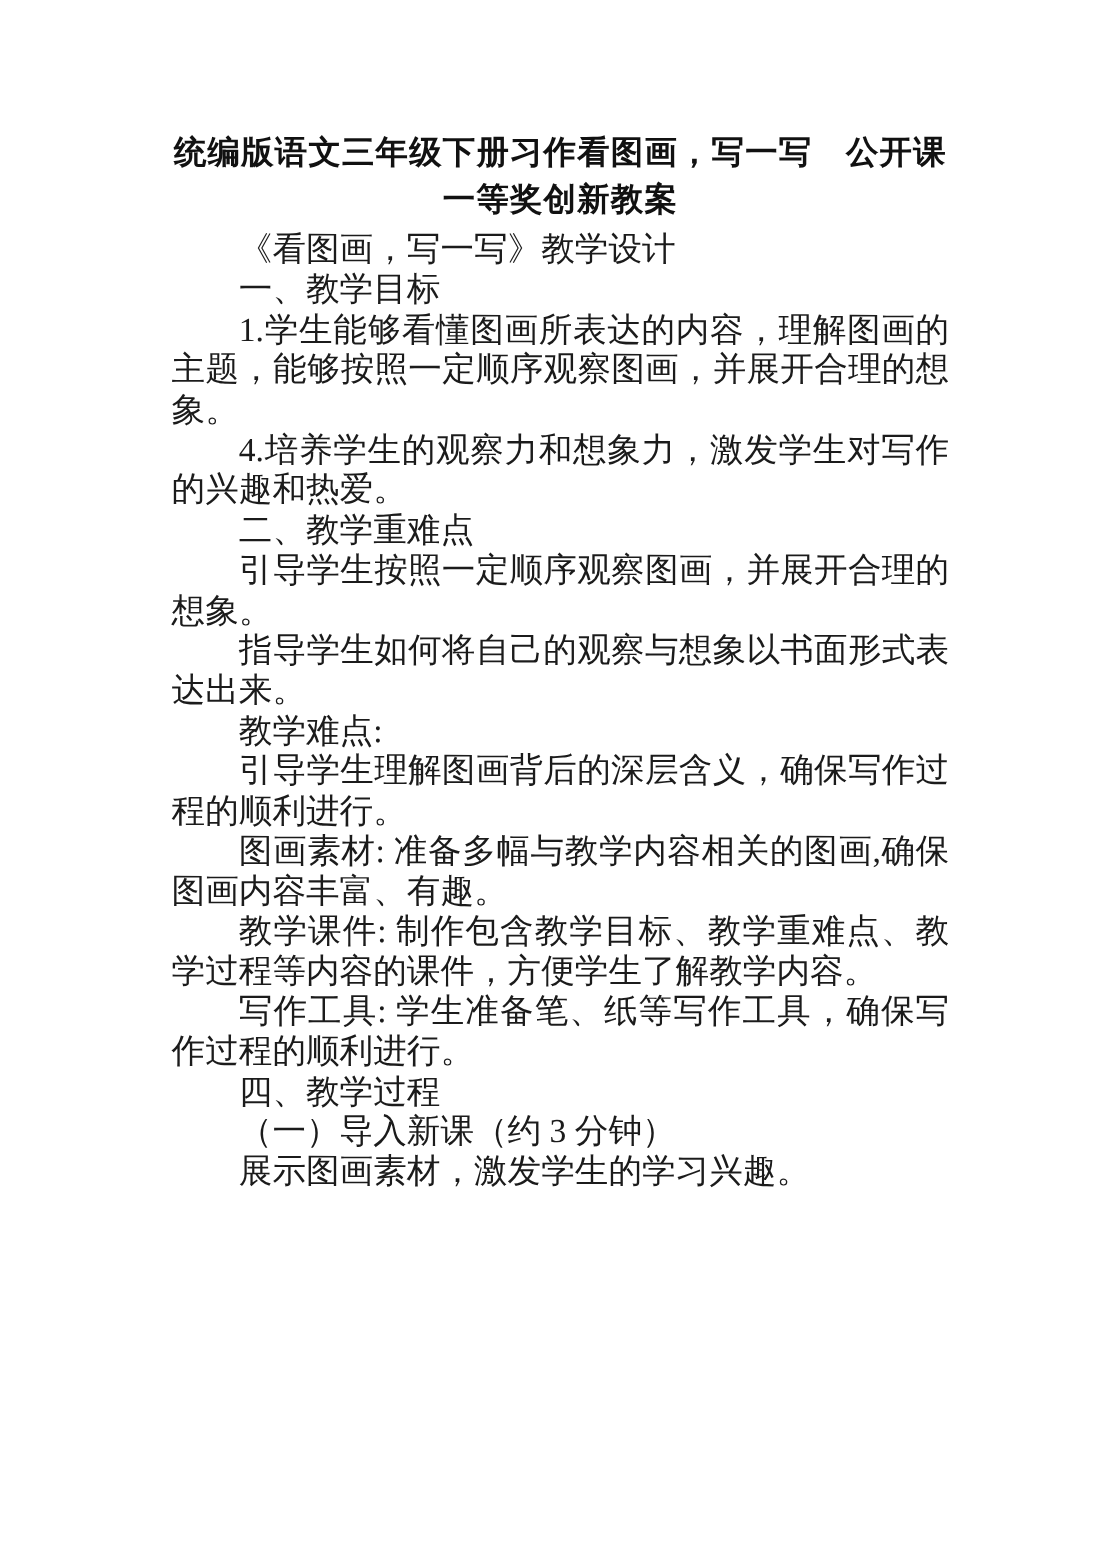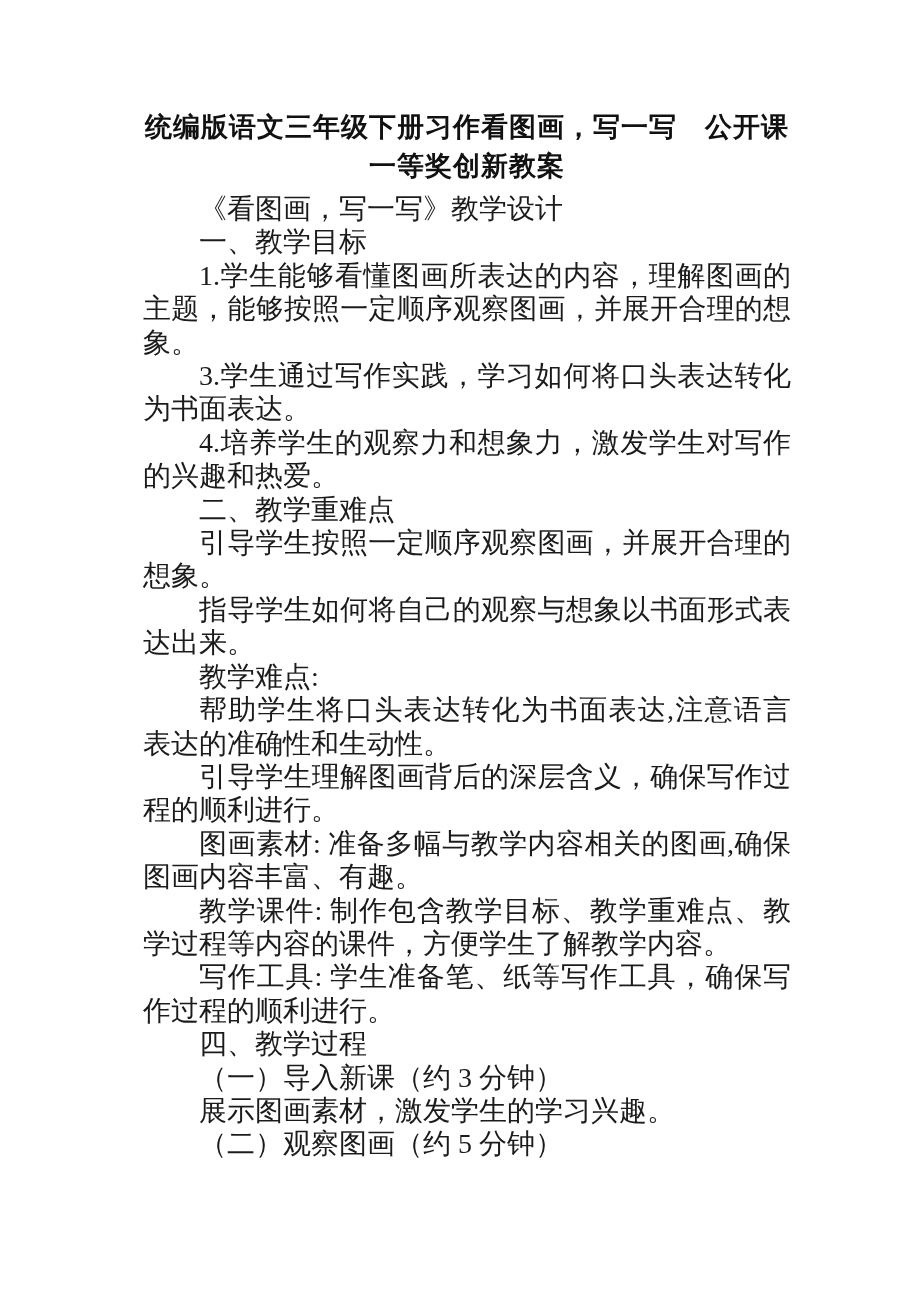--- a/index.html
+++ b/index.html
@@ -43,28 +43,25 @@
 </style>
 </head>
 <body>
 
 <div class="page">
   <h1 class="doc-title">统编版语文三年级下册习作看图画，写一写　公开课一等奖创新教案</h1>
 
   <p class="para">《看图画，写一写》教学设计</p>
   <p class="para">一、教学目标</p>
   <p class="para">1.学生能够看懂图画所表达的内容，理解图画的主题，能够按照一定顺序观察图画，并展开合理的想象。</p>
-  <p class="para">3.学生通过写作实践，学习如何将口头表达转化为书面表达。</p>
   <p class="para">4.培养学生的观察力和想象力，激发学生对写作的兴趣和热爱。</p>
   <p class="para">二、教学重难点</p>
   <p class="para">引导学生按照一定顺序观察图画，并展开合理的想象。</p>
   <p class="para">指导学生如何将自己的观察与想象以书面形式表达出来。</p>
   <p class="para">教学难点:</p>
-  <p class="para">帮助学生将口头表达转化为书面表达,注意语言表达的准确性和生动性。</p>
   <p class="para">引导学生理解图画背后的深层含义，确保写作过程的顺利进行。</p>
   <p class="para">图画素材: 准备多幅与教学内容相关的图画,确保图画内容丰富、有趣。</p>
   <p class="para">教学课件: 制作包含教学目标、教学重难点、教学过程等内容的课件，方便学生了解教学内容。</p>
   <p class="para">写作工具: 学生准备笔、纸等写作工具，确保写作过程的顺利进行。</p>
   <p class="para">四、教学过程</p>
   <p class="para">（一）导入新课（约 3 分钟）</p>
   <p class="para">展示图画素材，激发学生的学习兴趣。</p>
-  <p class="para">（二）观察图画（约 5 分钟）</p>
 </div>
 
 </body></html>

